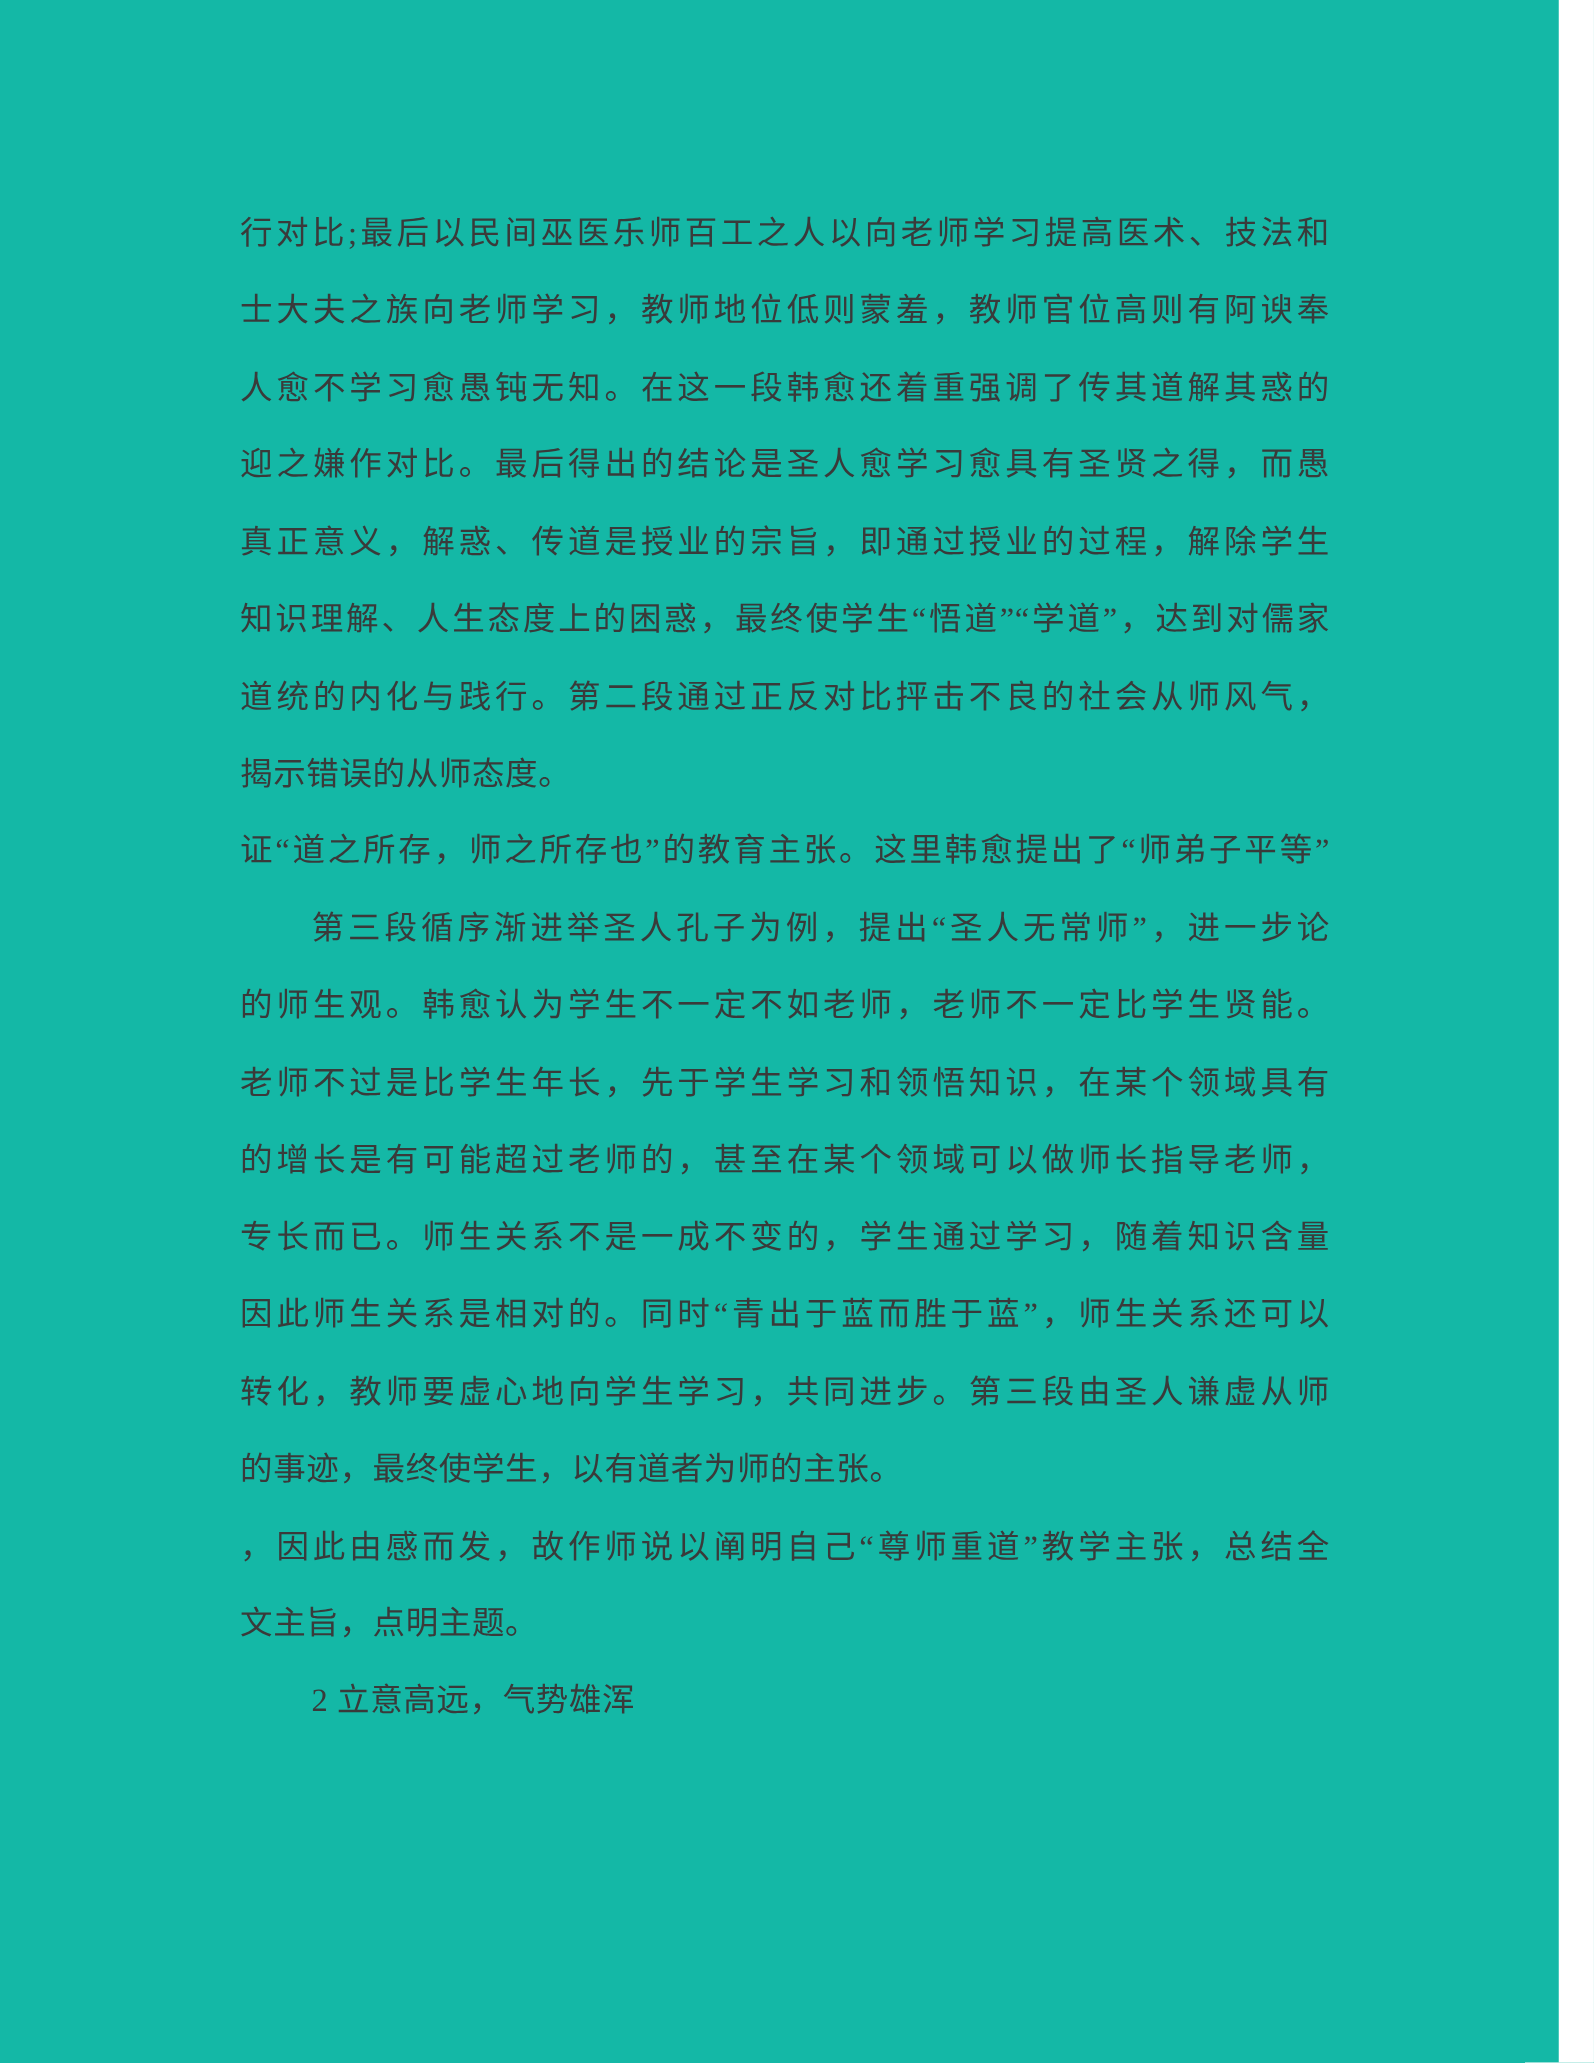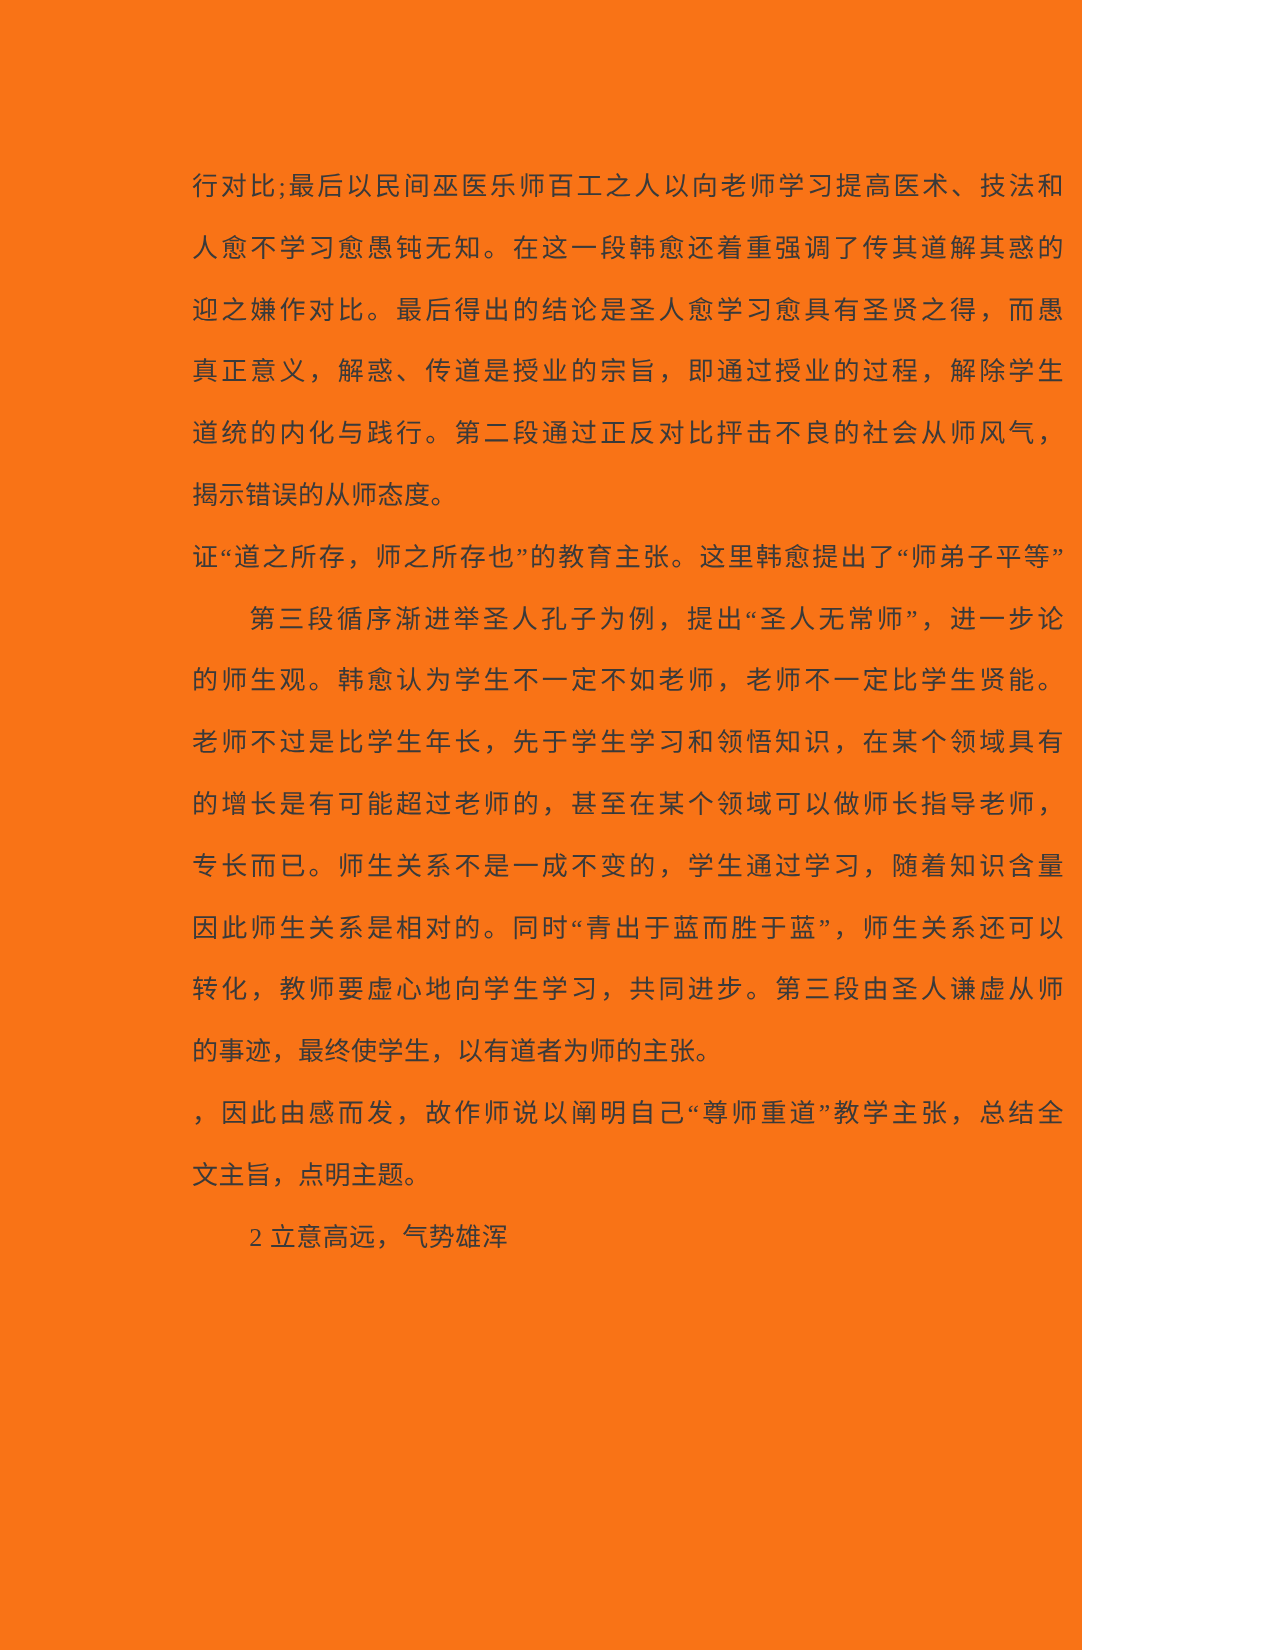--- a/index.html
+++ b/index.html
@@ -2,23 +2,23 @@
 <html lang="zh-CN"><head>
 <meta charset="utf-8">
 <style>
   html, body {
     margin: 0;
     padding: 0;
     background: #ffffff;
   }
   .page {
     position: relative;
-    width: 1082px;
+    width: 1247px;
     height: 1650px;
-    background: #f97316;
+    background: #14b8a6;
     overflow: hidden;
     font-family: "Liberation Serif", "DejaVu Serif", serif;
   }
   .text-block {
     position: absolute;
     left: 192px;
     top: 156px;
     width: 872px;
     font-size: 26px;
     line-height: 61.8px;
@@ -44,23 +44,25 @@
     text-indent: 2.2em;
   }
 </style>
 </head>
 <body>
 
 <div class="page">
   <div class="text-block" id="doc-body" style="color: rgb(58, 58, 58);">
       <div class="paragraph">
         <div class="line">行对比;最后以民间巫医乐师百工之人以向老师学习提高医术、技法和</div>
+        <div class="line">士大夫之族向老师学习，教师地位低则蒙羞，教师官位高则有阿谀奉</div>
         <div class="line">人愈不学习愈愚钝无知。在这一段韩愈还着重强调了传其道解其惑的</div>
         <div class="line">迎之嫌作对比。最后得出的结论是圣人愈学习愈具有圣贤之得，而愚</div>
         <div class="line">真正意义，解惑、传道是授业的宗旨，即通过授业的过程，解除学生</div>
+        <div class="line">知识理解、人生态度上的困惑，最终使学生“悟道”“学道”，达到对儒家</div>
         <div class="line">道统的内化与践行。第二段通过正反对比抨击不良的社会从师风气，</div>
         <div class="line short">揭示错误的从师态度。</div>
       </div>
       <div class="paragraph">
         <div class="line">证“道之所存，师之所存也”的教育主张。这里韩愈提出了“师弟子平等”</div>
         <div class="line indent">第三段循序渐进举圣人孔子为例，提出“圣人无常师”，进一步论</div>
         <div class="line">的师生观。韩愈认为学生不一定不如老师，老师不一定比学生贤能。</div>
         <div class="line">老师不过是比学生年长，先于学生学习和领悟知识，在某个领域具有</div>
         <div class="line">的增长是有可能超过老师的，甚至在某个领域可以做师长指导老师，</div>
         <div class="line">专长而已。师生关系不是一成不变的，学生通过学习，随着知识含量</div>

